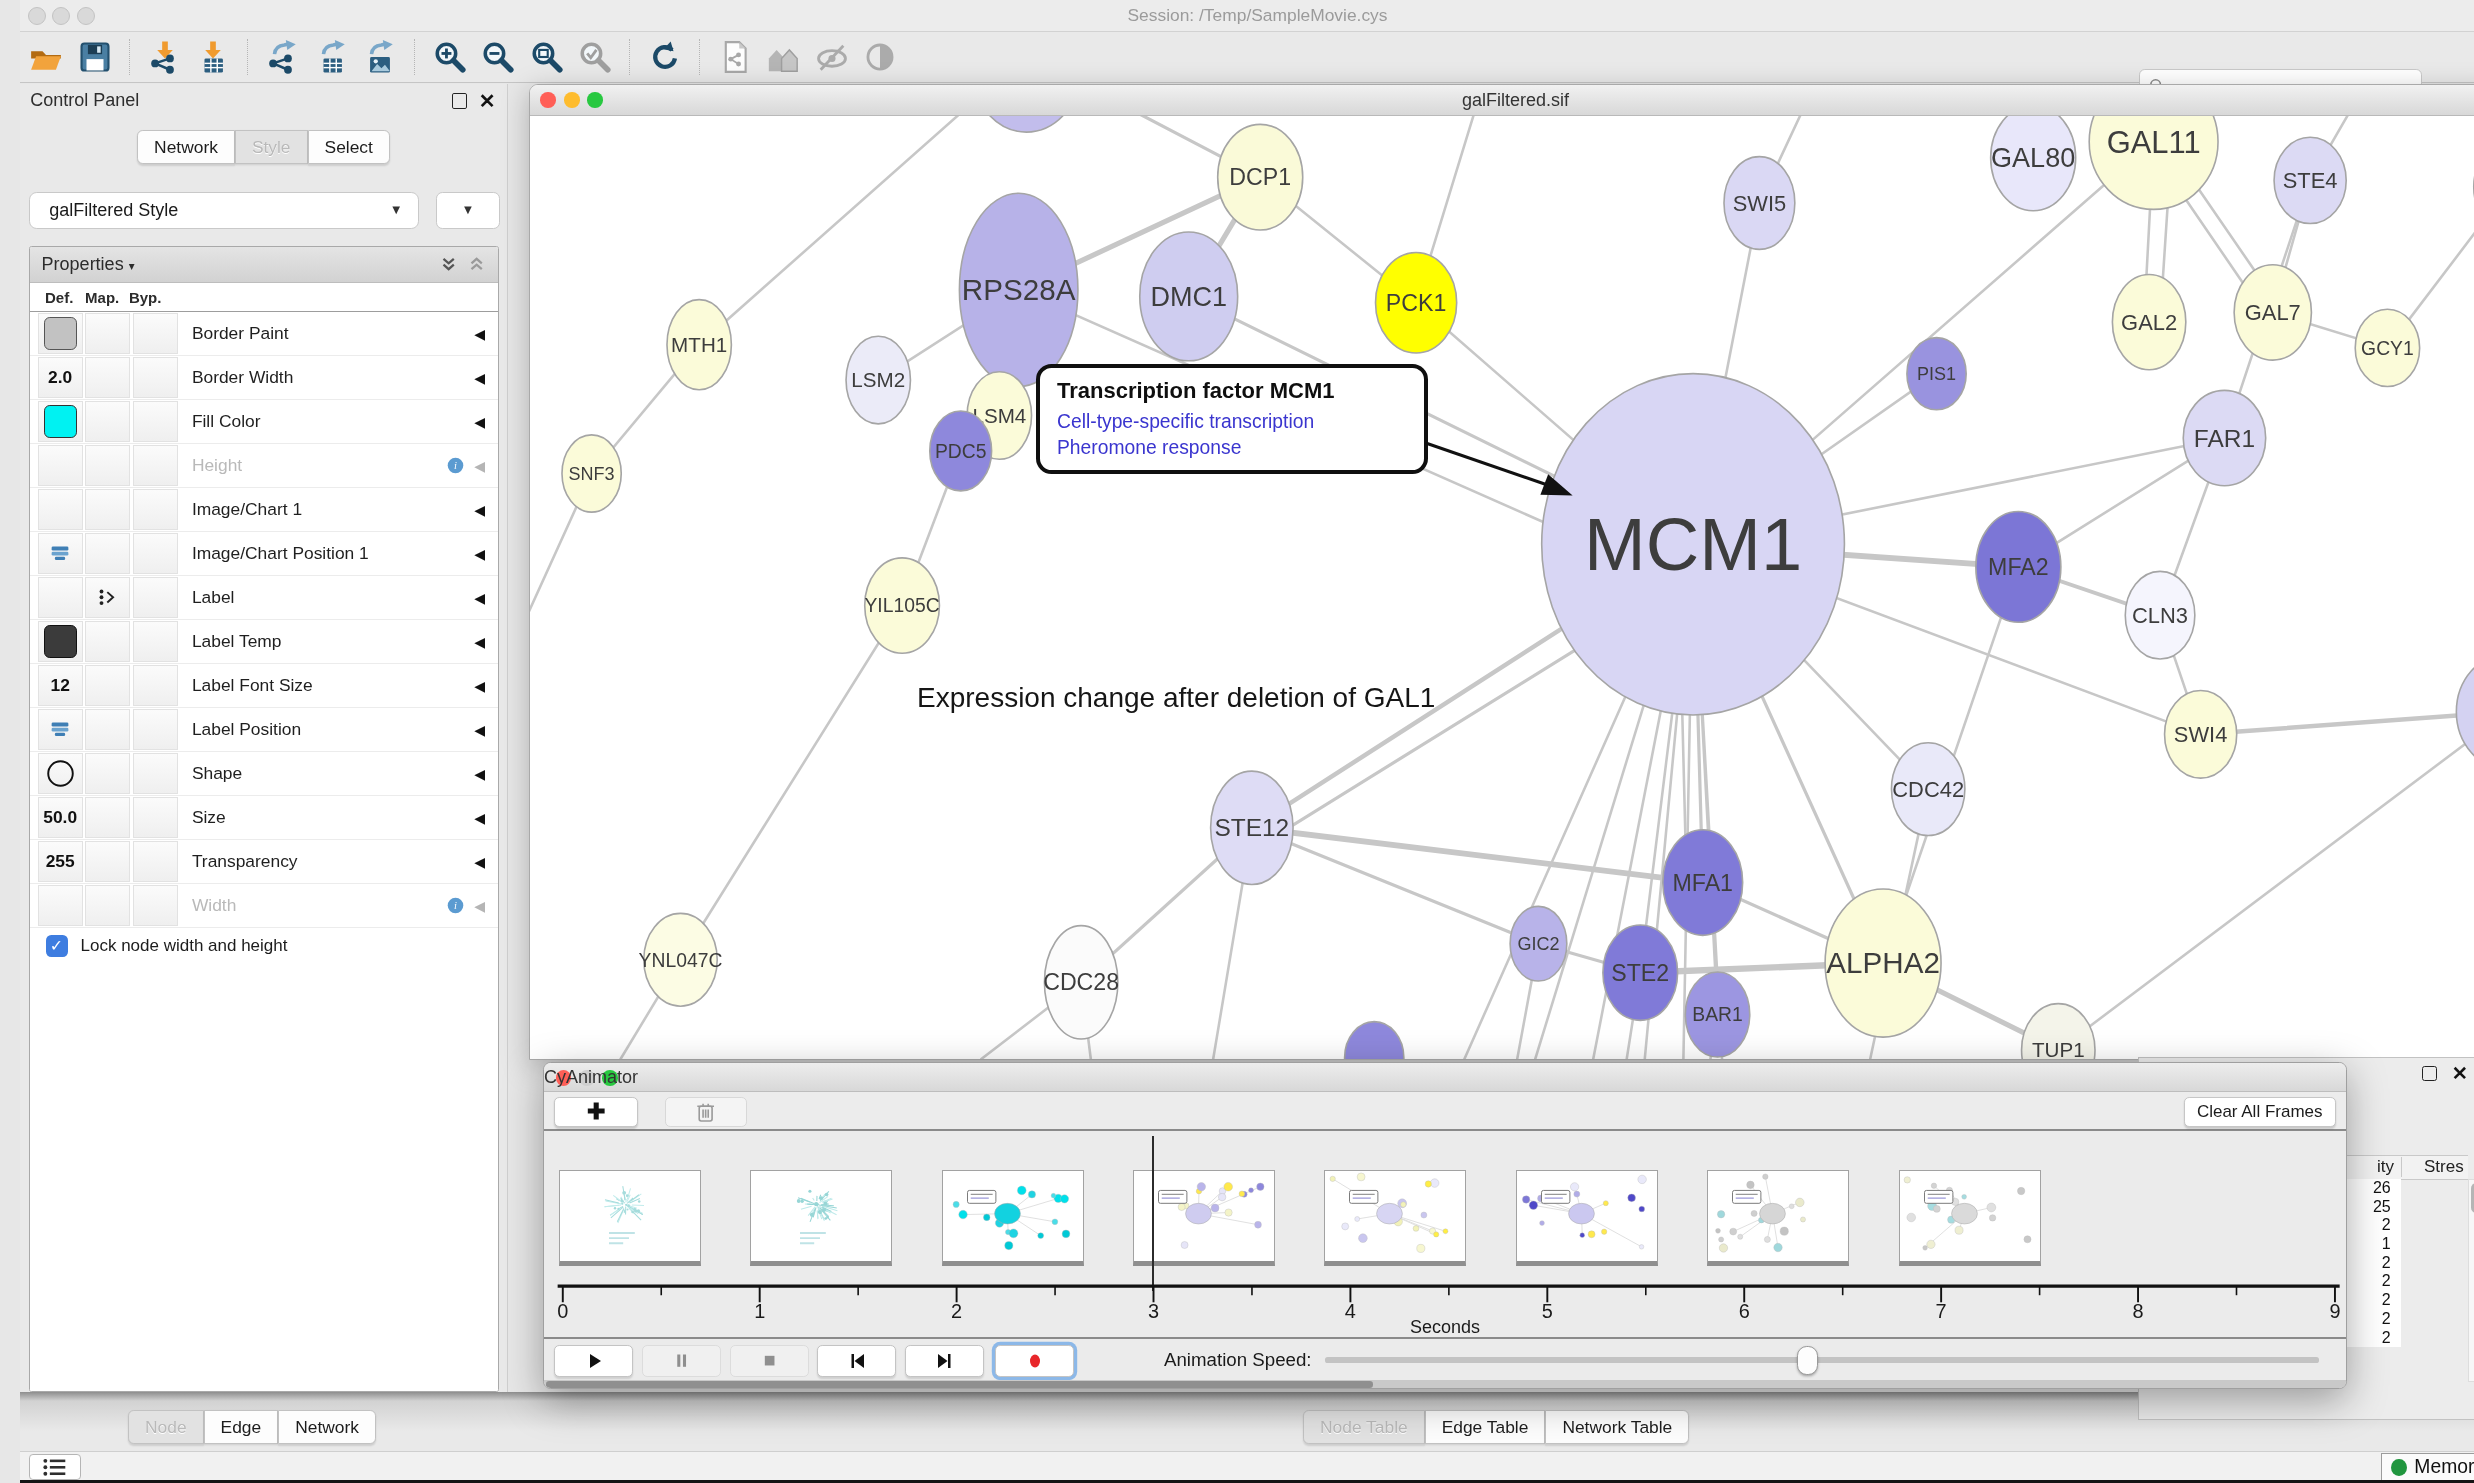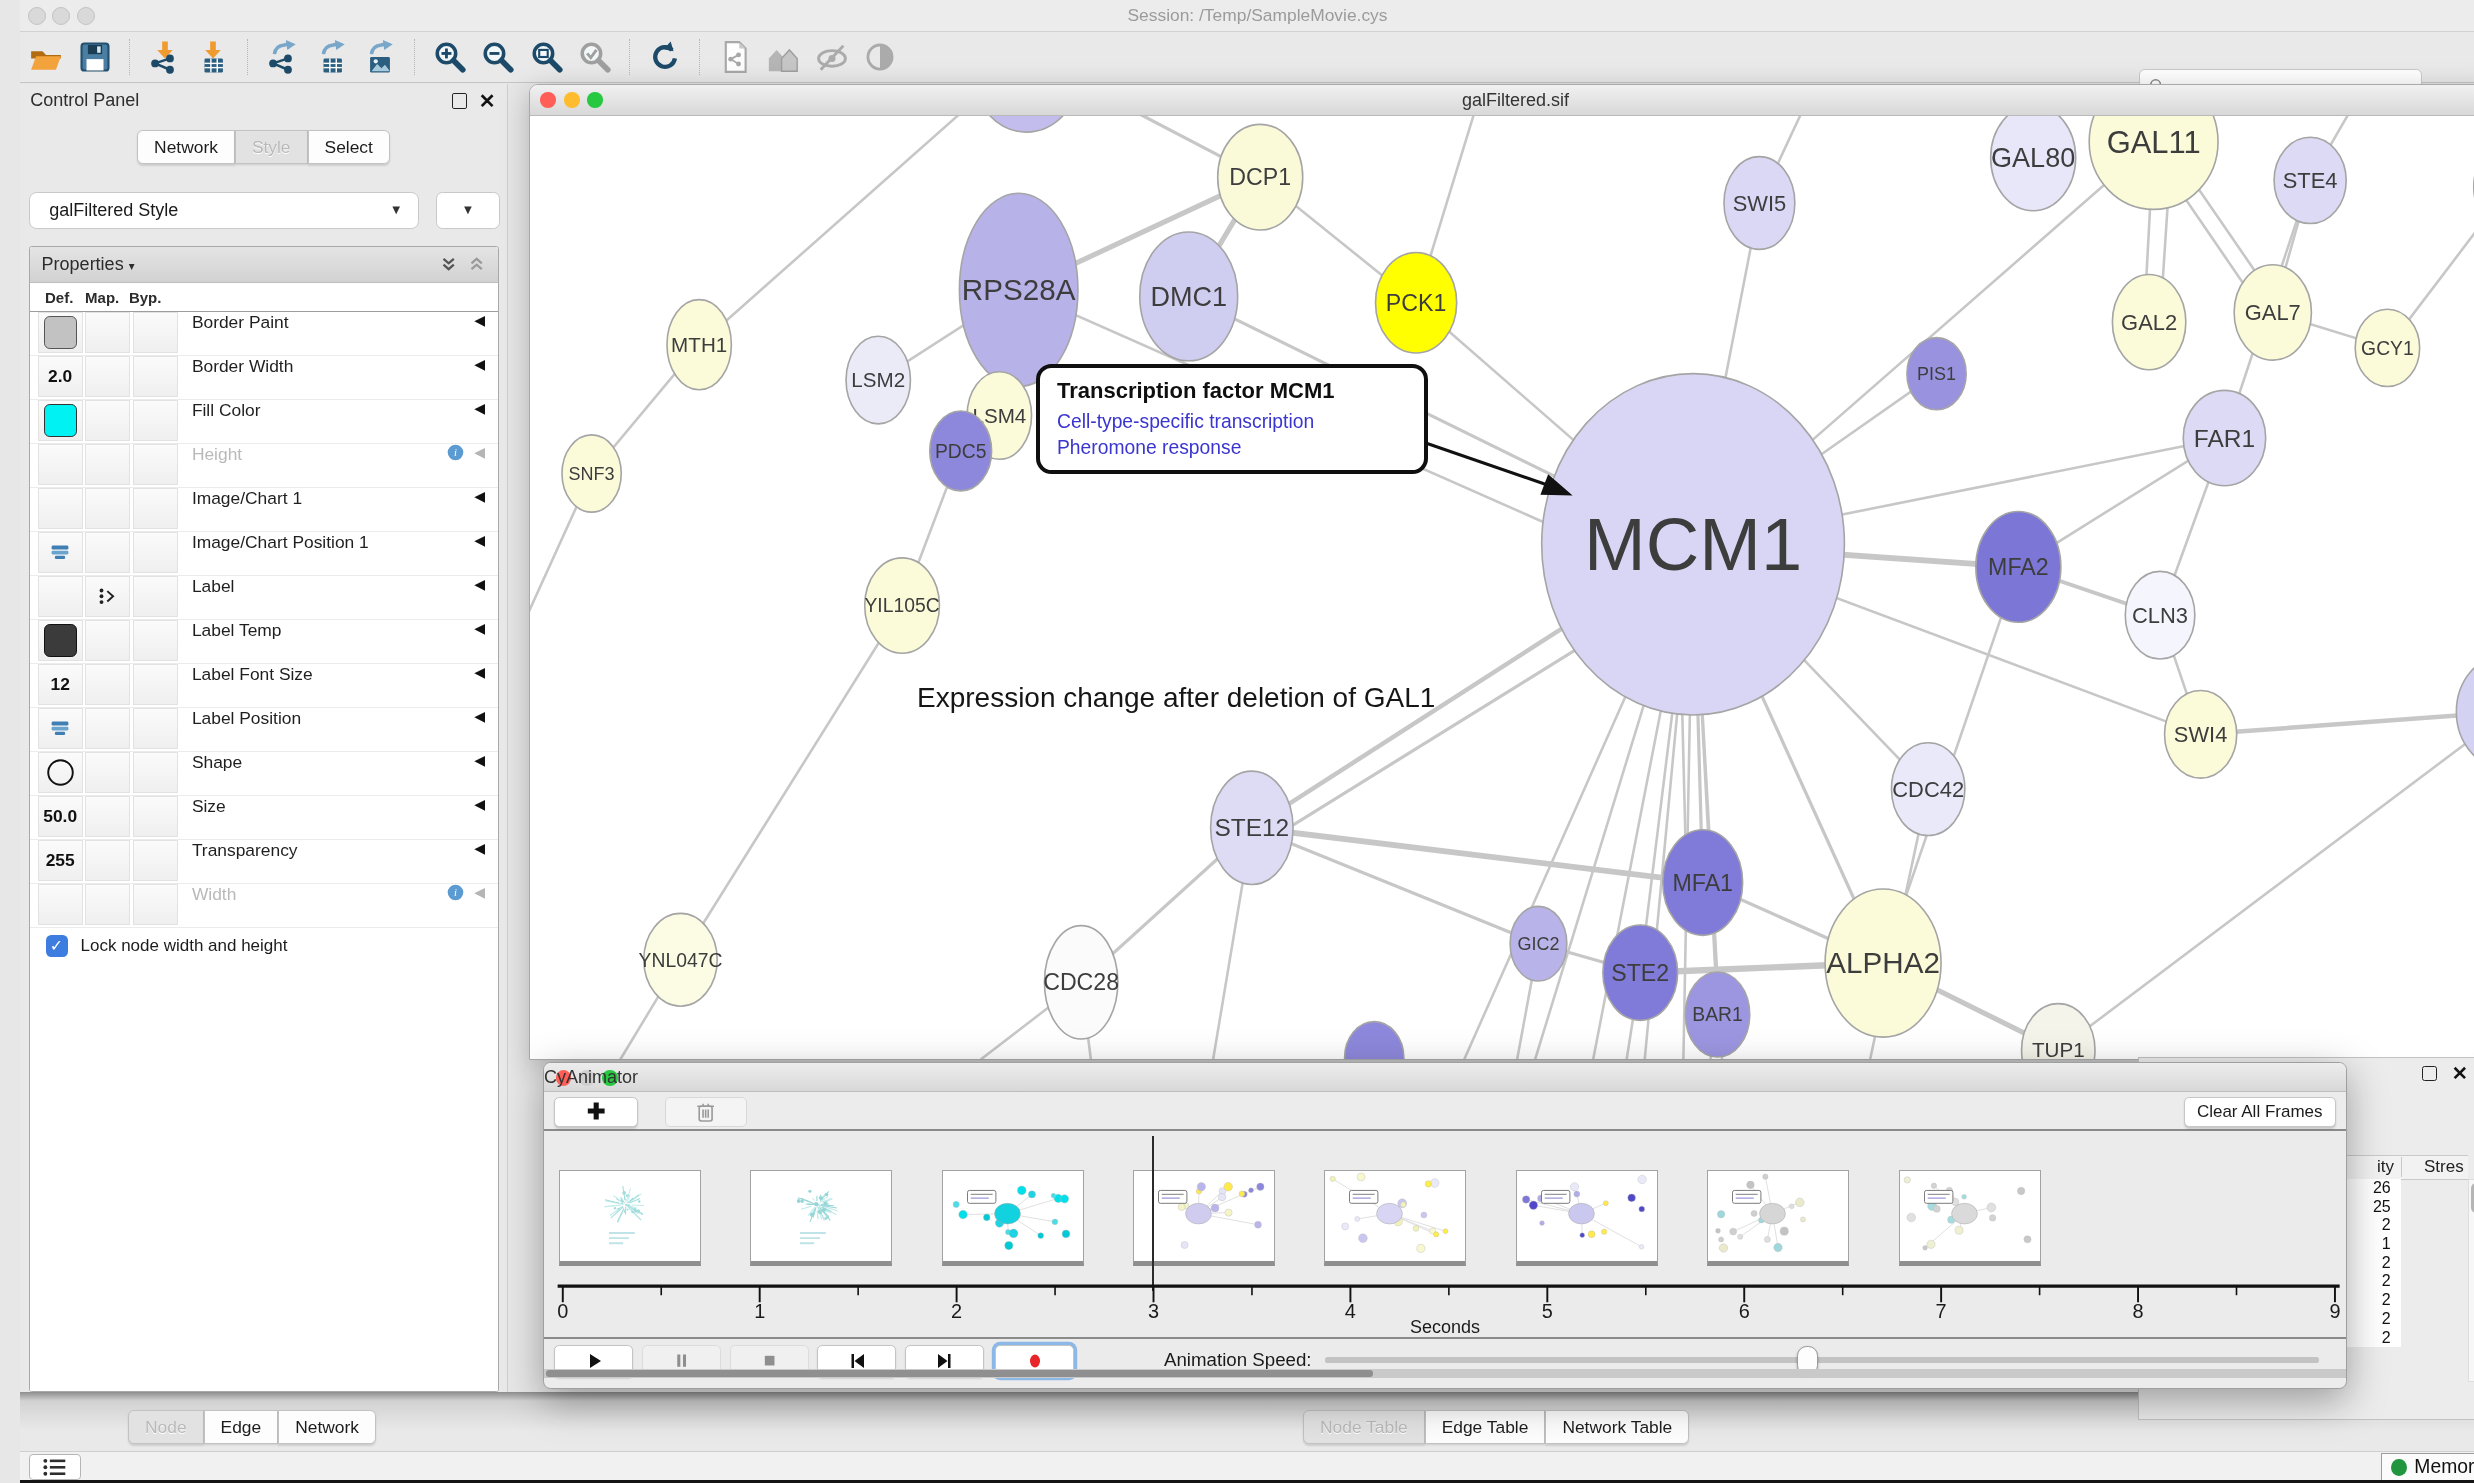--- a/index.html
+++ b/index.html
@@ -35,21 +35,21 @@
   #style-select .car{position:absolute;right:15.5px;top:0;line-height:34px;font-size:13px;color:#333;}
   #style-menu-btn{position:absolute;left:416px;top:108px;width:62px;height:35px;background:#fff;border:1.3px solid #c9c9c9;border-radius:6.4px;text-align:center;line-height:34px;font-size:13px;color:#333;}
   #prop-panel{position:absolute;left:9px;top:162px;width:468px;height:1144px;background:#fff;border:1.3px solid #a9a9a9;border-radius:2.6px;display:flex;flex-direction:column;overflow:hidden;}
   #prop-header{height:35px;background:linear-gradient(#e4e4e4,#d2d2d2);border-bottom:0.6px solid #bdbdbd;position:relative;flex:none;}
   #prop-header .t{position:absolute;left:11.6px;top:0;line-height:35px;font-size:18px;color:#2c2c2c;}
   #prop-header .c{position:absolute;right:11.6px;top:7.7px;display:flex;gap:9px;}
   #prop-cols{height:28px;display:flex;align-items:center;flex:none;border-bottom:1.3px solid #9d9d9d;}
   #prop-cols span{font-size:15px;font-weight:bold;color:#2c2c2c;width:43px;text-align:center;}
   #prop-cols span:nth-child(1){margin-left:7.7px;}
   #prop-rows{flex:none;}
-  .prop-row{height:43px;display:flex;align-items:flex-start;border-bottom:0.6px solid #ececec;position:relative;}
+  .prop-row{height:43px;display:flex;align-items:center;border-bottom:0.6px solid #ececec;position:relative;}
   .pcell{width:43px;height:39px;margin-left:2.6px;background:linear-gradient(#fbfbfb,#efefef);border:0.6px solid #e2e2e2;display:flex;align-items:center;justify-content:center;flex:none;}
   .pcell:first-child{margin-left:7.7px;}
   .swatch{width:31px;height:31px;border-radius:5.8px;}
   .def-num{font-size:17.4px;font-weight:bold;color:#111;}
   .plabel{font-size:17.4px;color:#1f1f1f;margin-left:14px;flex:1;}
   .plabel.gray{color:#b9b9b9;}
   .parrow{font-size:14px;color:#111;margin-right:13px;}
   .parrow.gray{color:#b5b5b5;}
   .pinfo{margin-right:10.3px;display:flex;}
   #lock-row{height:36px;display:flex;align-items:center;flex:none;}
@@ -92,21 +92,21 @@
   .abtn{position:absolute;top:4.5px;height:28px;border-radius:5.2px;display:flex;align-items:center;justify-content:center;}
   #add-frame{left:10.3px;width:82px;background:#fff;border:1.3px solid #c6c6c6;box-shadow:0 1.3px 1.9px rgba(0,0,0,.15);font-size:22px;font-weight:bold;color:#111;}
   #del-frame{left:121px;width:80px;background:#f4f4f4;border:1.3px solid #d8d8d8;}
   #clear-frames{right:10.3px;width:150px;background:#fff;border:1.3px solid #c6c6c6;box-shadow:0 1.3px 1.9px rgba(0,0,0,.15);font-size:17px;color:#1c1c1c;}
   .asep{height:1.9px;background:#8a8a8a;}
   #timeline{position:relative;height:206px;background:#ebebeb;}
   .thumb{position:absolute;top:39px;width:140px;height:90px;background:#fff;border:1.3px solid #a2a2a2;border-bottom:5.2px solid #8f8f8f;}
   #playhead{position:absolute;top:5.2px;height:155px;width:1.9px;background:#2b2b2b;}
   #axis-svg{position:absolute;left:0;top:152px;}
   #seconds-label{position:absolute;left:0;right:0;top:186px;text-align:center;font-size:18px;color:#1a1a1a;}
-  #anim-controls{position:relative;height:30px;background:#ebebeb;}
+  #anim-controls{position:relative;height:41px;background:#ebebeb;}
   .pbtn{position:absolute;top:5.8px;width:77px;height:30px;border-radius:5.2px;display:flex;align-items:center;justify-content:center;background:#fff;border:1.3px solid #c4c4c4;box-shadow:0 1.3px 1.9px rgba(0,0,0,.12);}
   .pbtn.dis{background:#f0f0f0;border-color:#dcdcdc;box-shadow:none;}
   #rec-btn{box-shadow:0 0 0 3.2px #8cb8e8;}
   #speed-label{position:absolute;left:620px;top:0;line-height:41px;font-size:18.7px;color:#1a1a1a;}
   #speed-track{position:absolute;left:781px;right:27px;top:18.7px;height:5.2px;background:#c3c3c3;border-radius:2.6px;}
   #speed-thumb{position:absolute;left:472px;top:-11px;width:19.3px;height:27px;background:#fdfdfd;border:0.6px solid #9a9a9a;border-radius:9.7px;box-shadow:0 1.3px 2.6px rgba(0,0,0,.3);}
   #anim-hscroll{position:relative;height:9.7px;background:#c9c9c9;}
   #anim-hthumb{position:absolute;left:1.9px;top:1.3px;width:827px;height:7px;background:#8f8f8f;border-radius:3.2px;}
 
   

